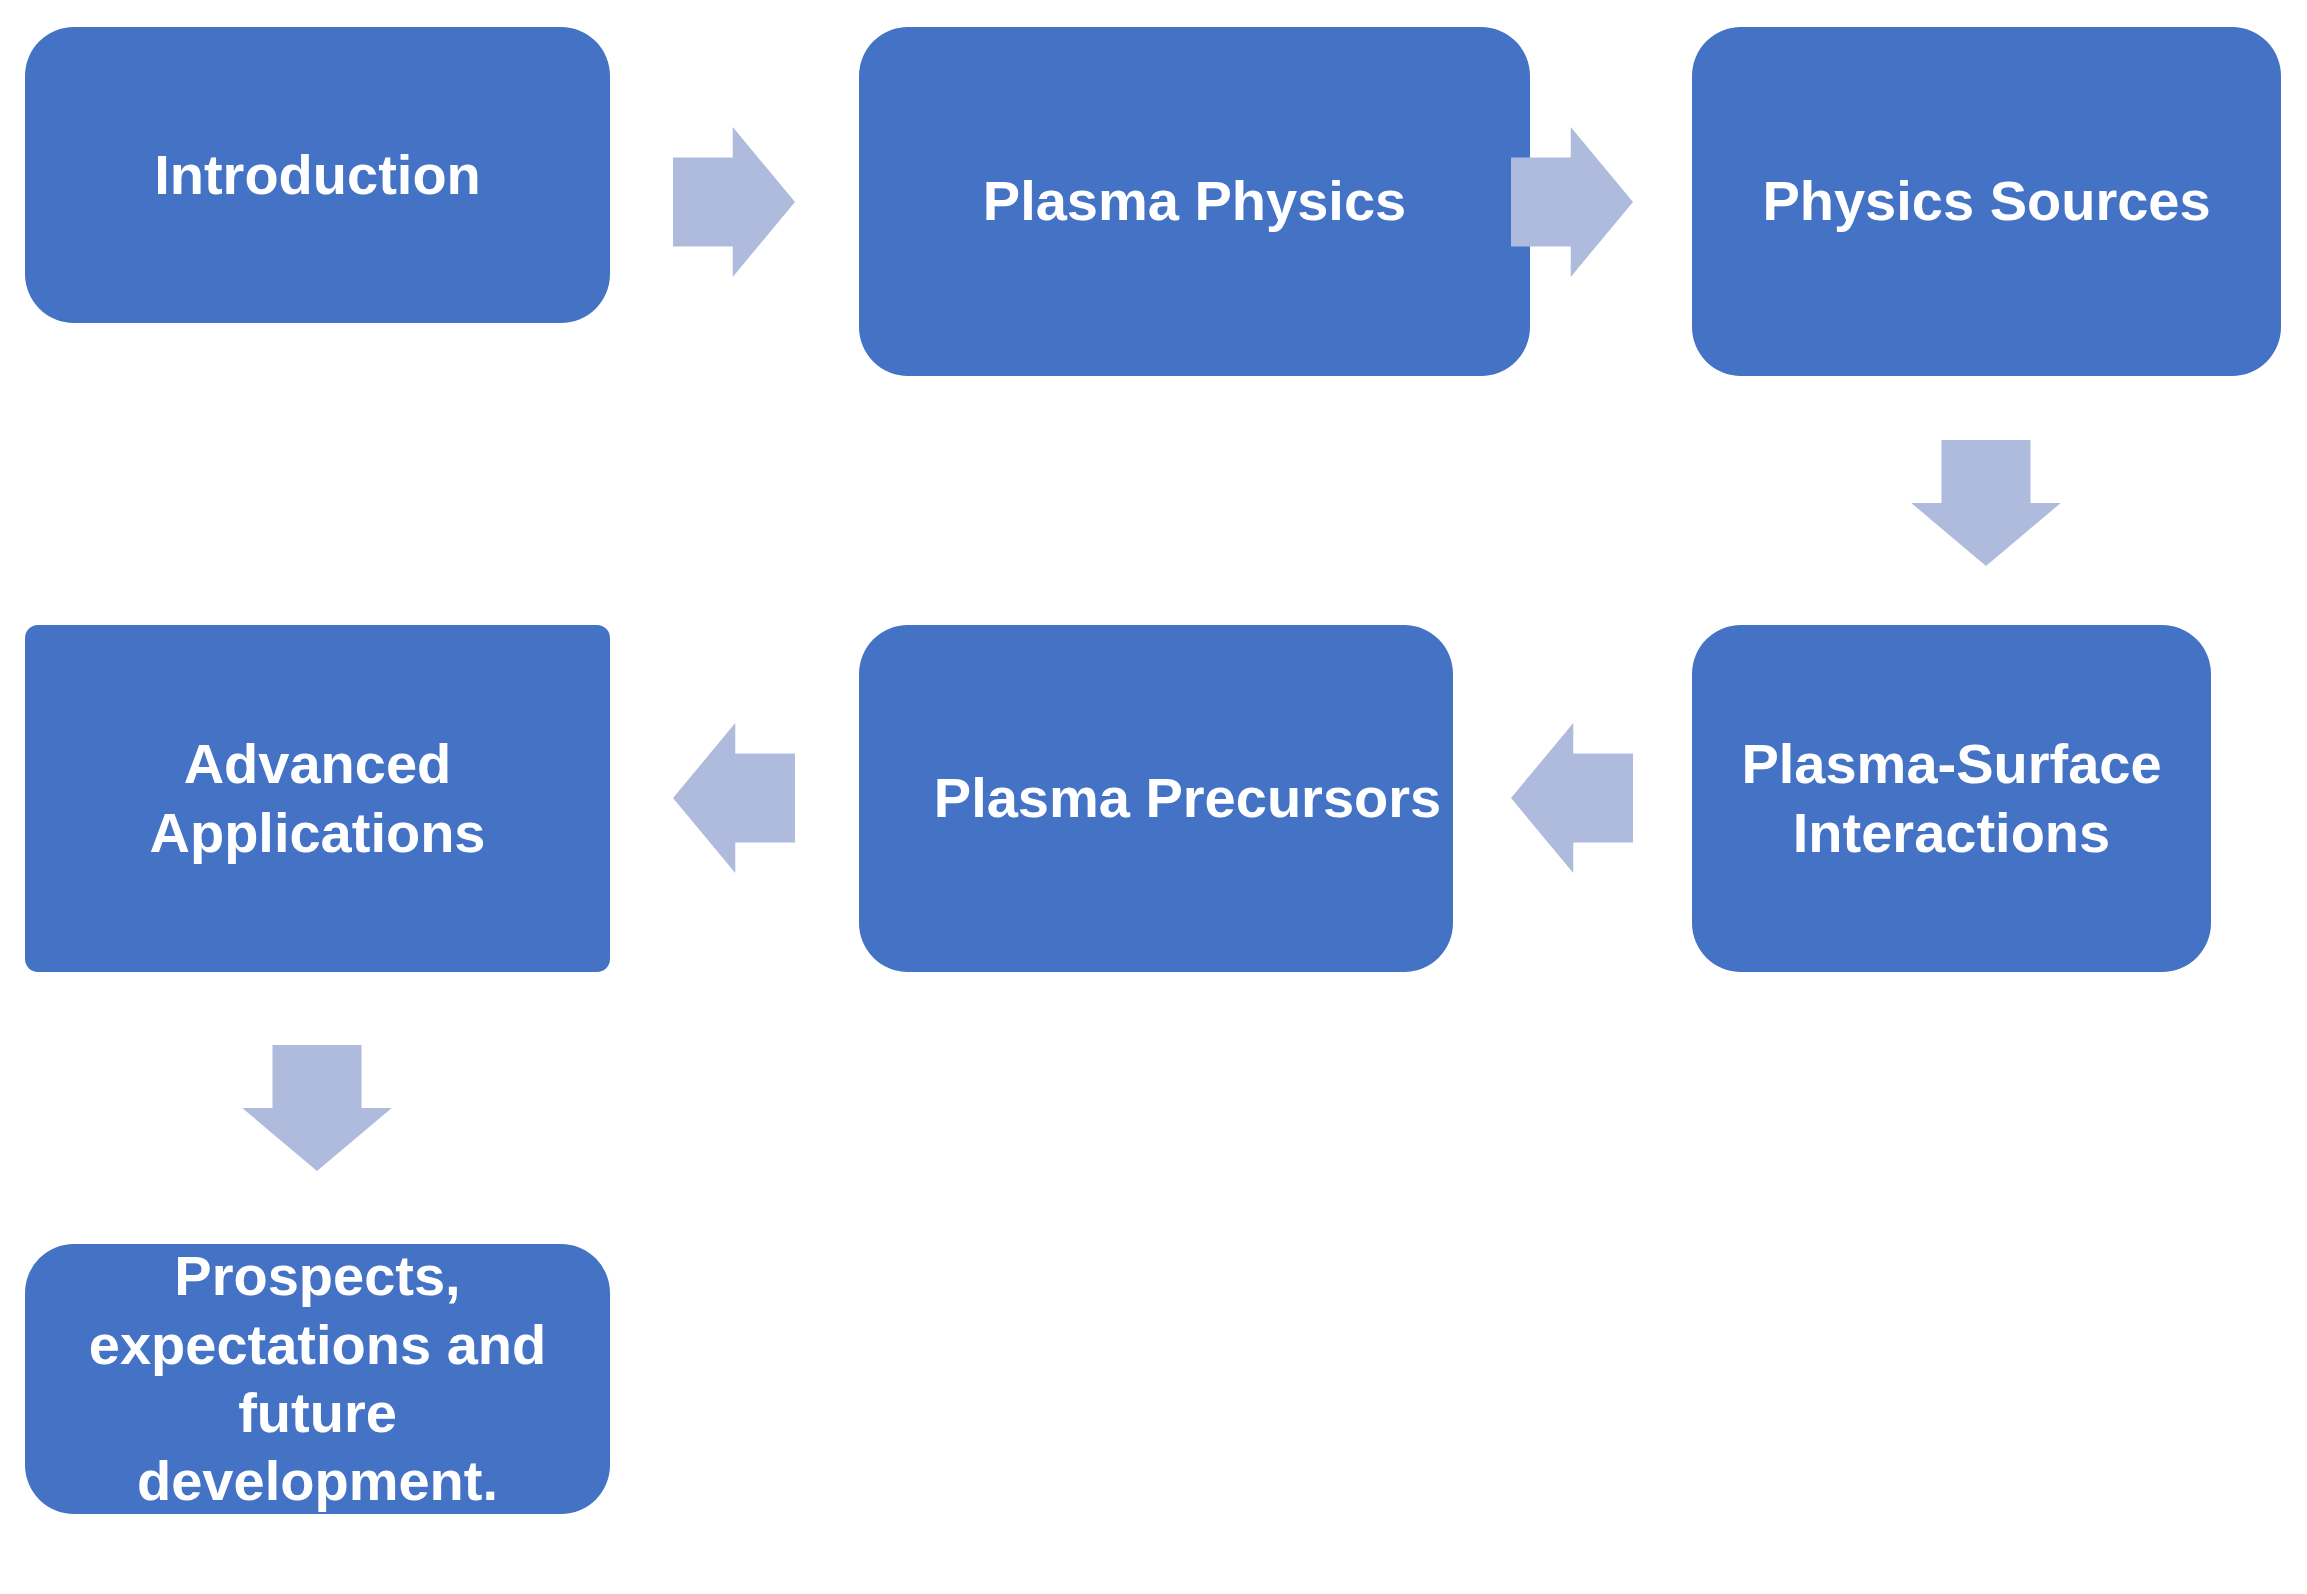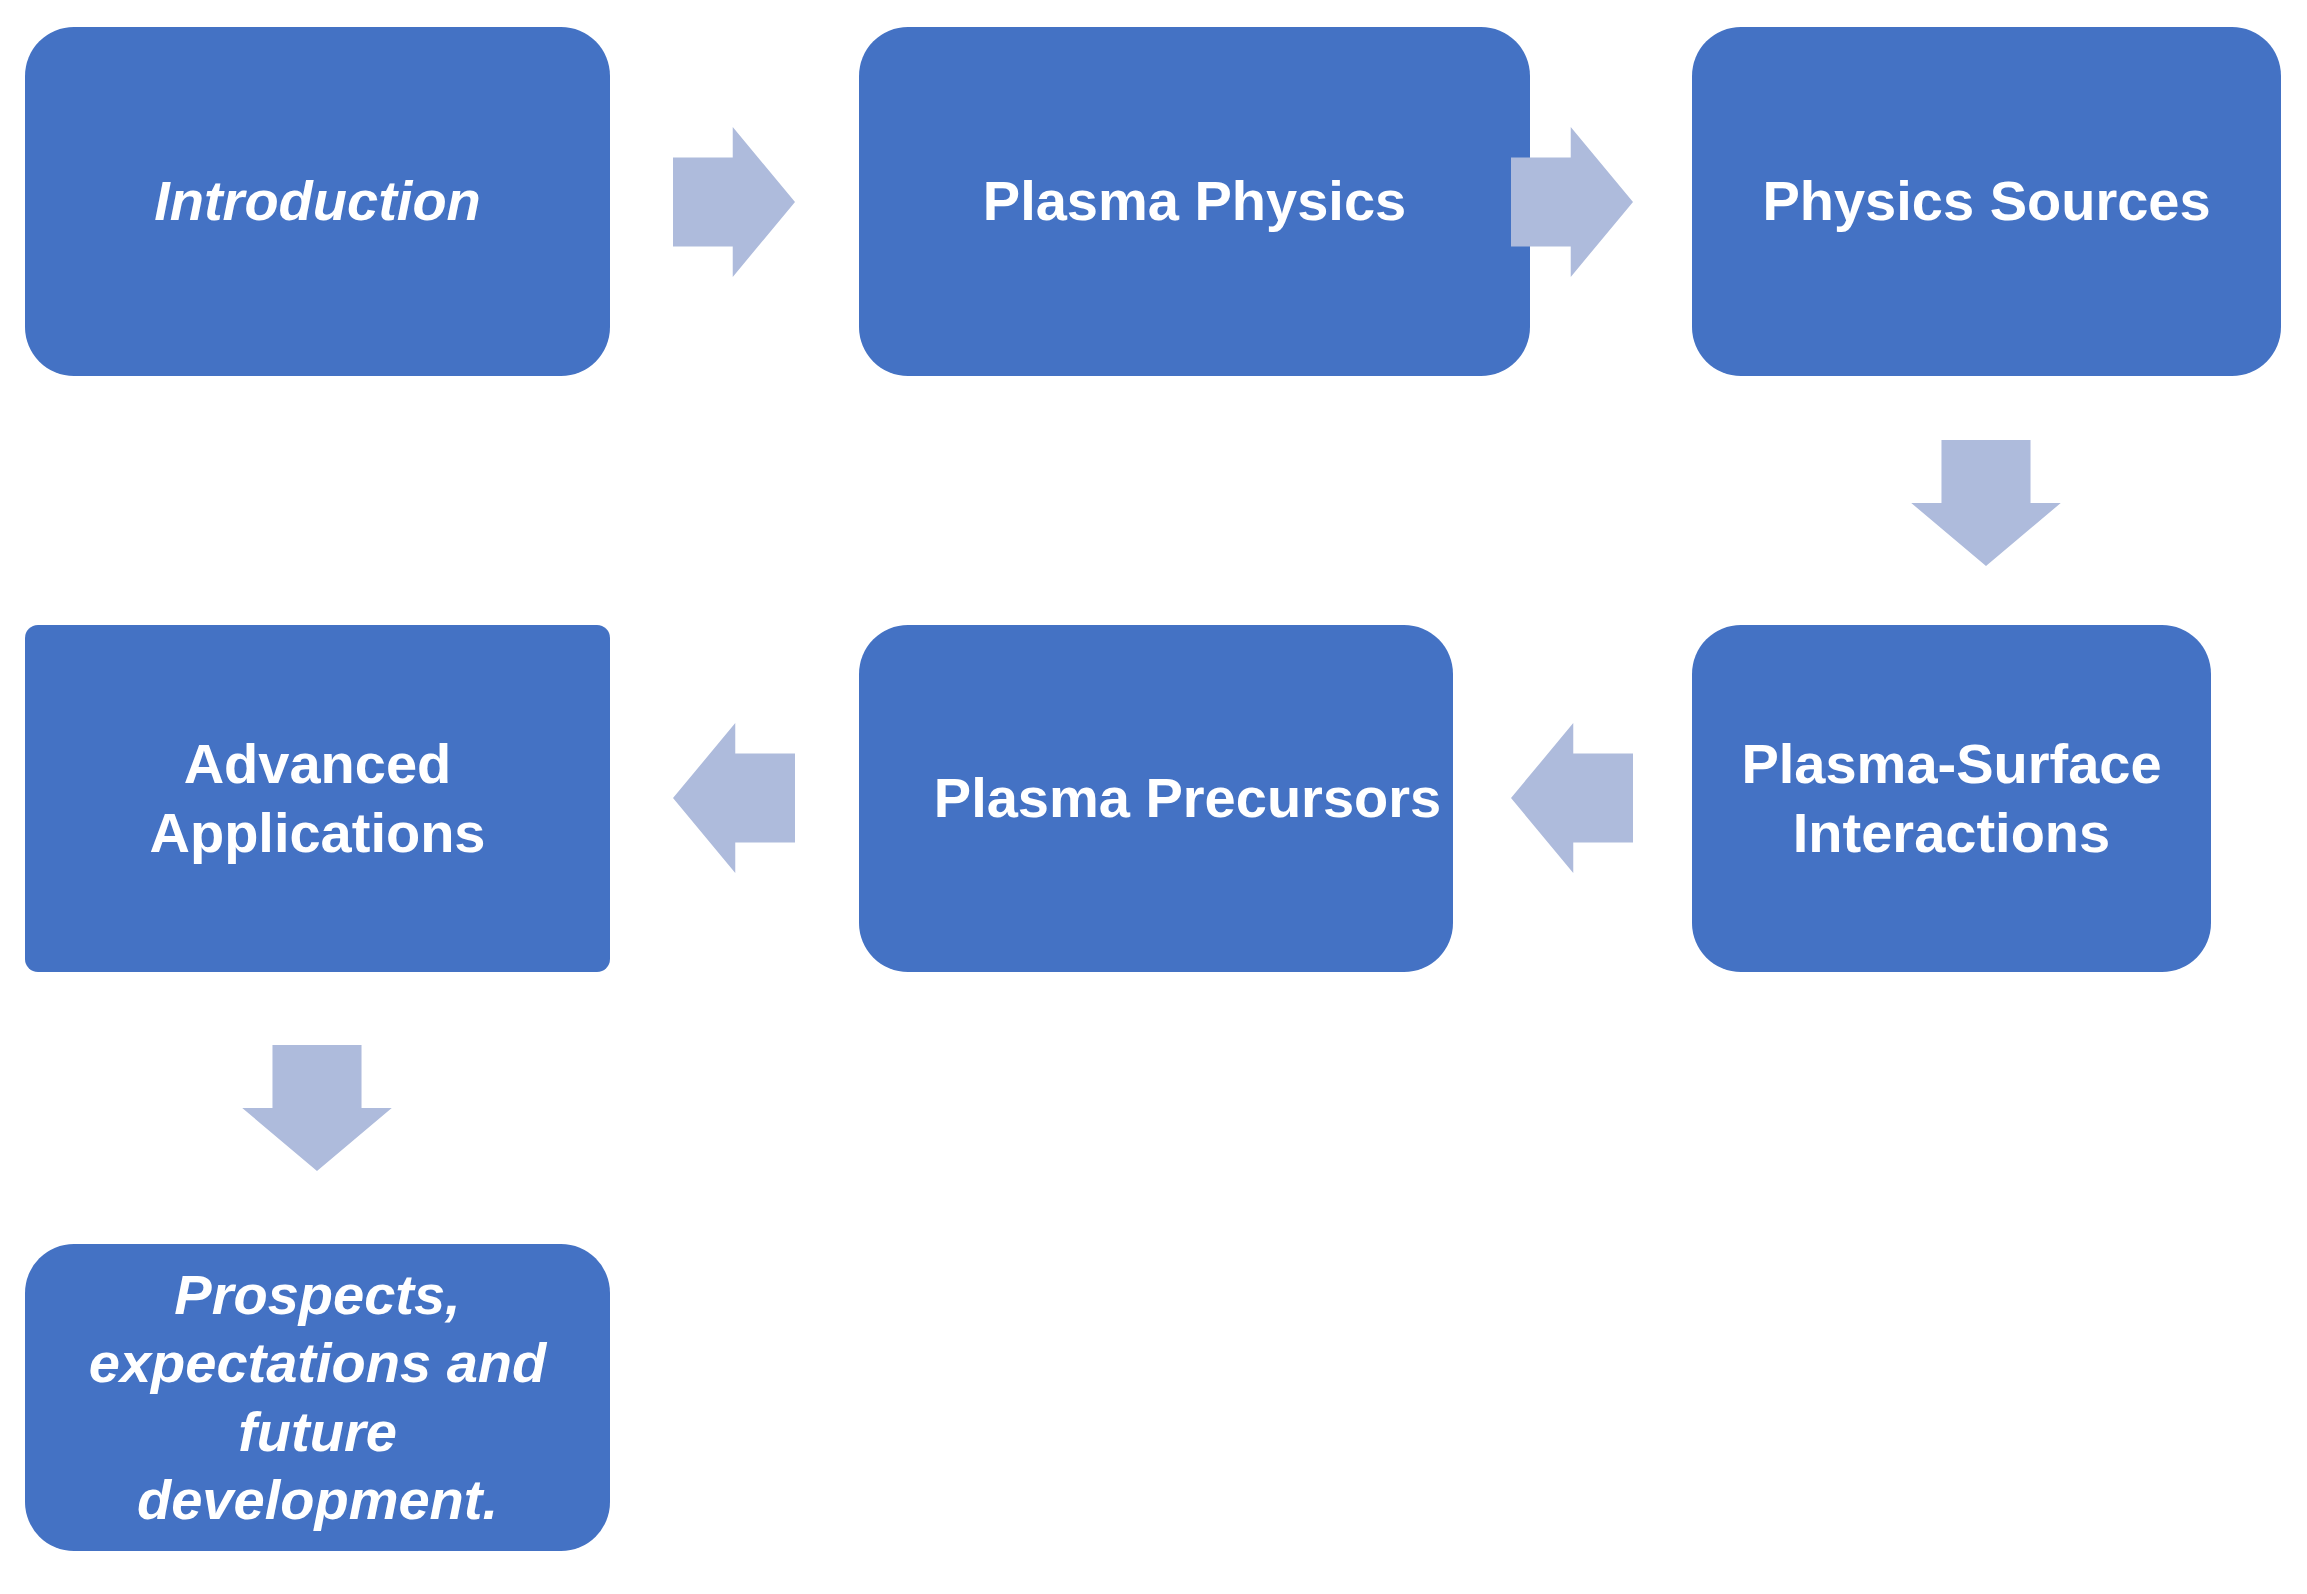--- a/index.html
+++ b/index.html
@@ -40,37 +40,37 @@
     white-space: pre-line;
     padding: 0 11.8px;
   }
   .arrow {
     position: absolute;
     color: var(--arrow-fill);
   }
   .arrow svg { display: block; }
 
   
-  .n1 { left: 25px;   top: 27px;  width: 585px; height: 349px; font-style: italic; }
+  .n1 { left: 25px;   top: 27px;  width: 585px; height: 296px; }
   .n2 { left: 859px; top: 27px;  width: 671px; height: 349px; }
   .n3 { left: 1692px; top: 27px;  width: 589px; height: 349px; }
   .a1 { left: 673px;  top: 127px; }
   .a2 { left: 1511px; top: 127px; }
   
   .d1 { left: 1911px; top: 440px; }
   
   .n4 { left: 25px;   top: 625px; width: 585px; height: 347px; border-radius: 13px; }
   .n5 { left: 859px; top: 625px; width: 594px; height: 347px; justify-content: flex-end; }
   .n6 { left: 1692px; top: 625px; width: 519px; height: 347px; }
   .l1 { left: 1511px; top: 723px; }
   .l2 { left: 673px;  top: 723px; }
   
   .d2 { left: 242px;  top: 1045px; }
   
-  .n7 { left: 25px;   top: 1244px; width: 585px; height: 307px; font-style: italic; }
+  .n7 { left: 25px;   top: 1244px; width: 585px; height: 270px; }
 </style>
 </head>
 <body>
 
 <div class="canvas">
 
   <div class="node n1">
     <span class="label">Introduction</span>
   </div>
 

